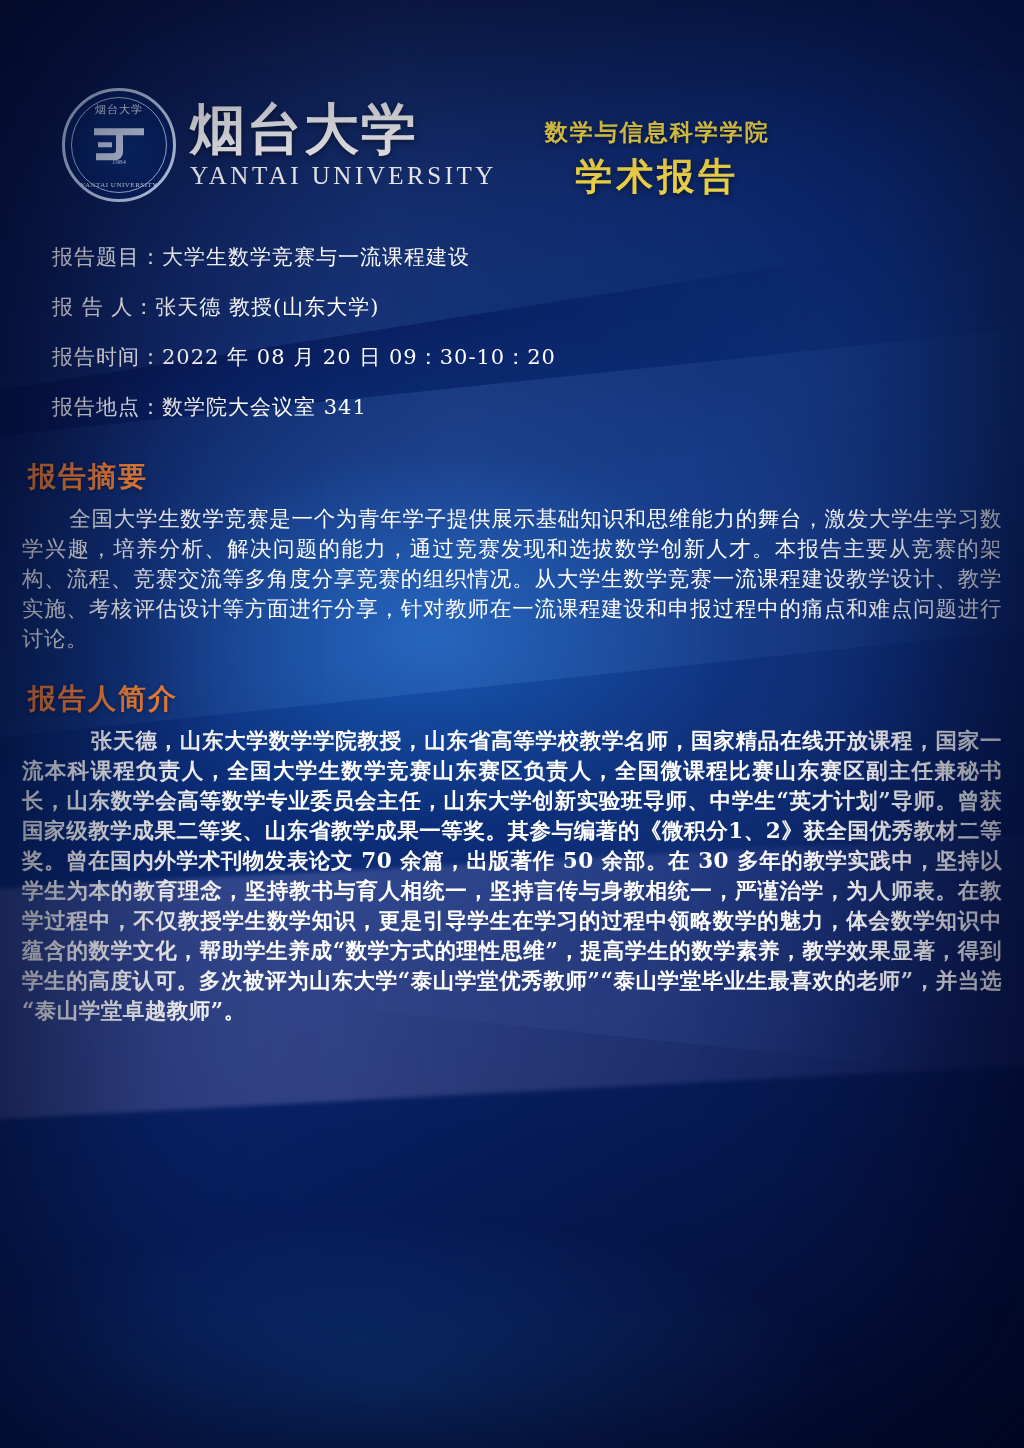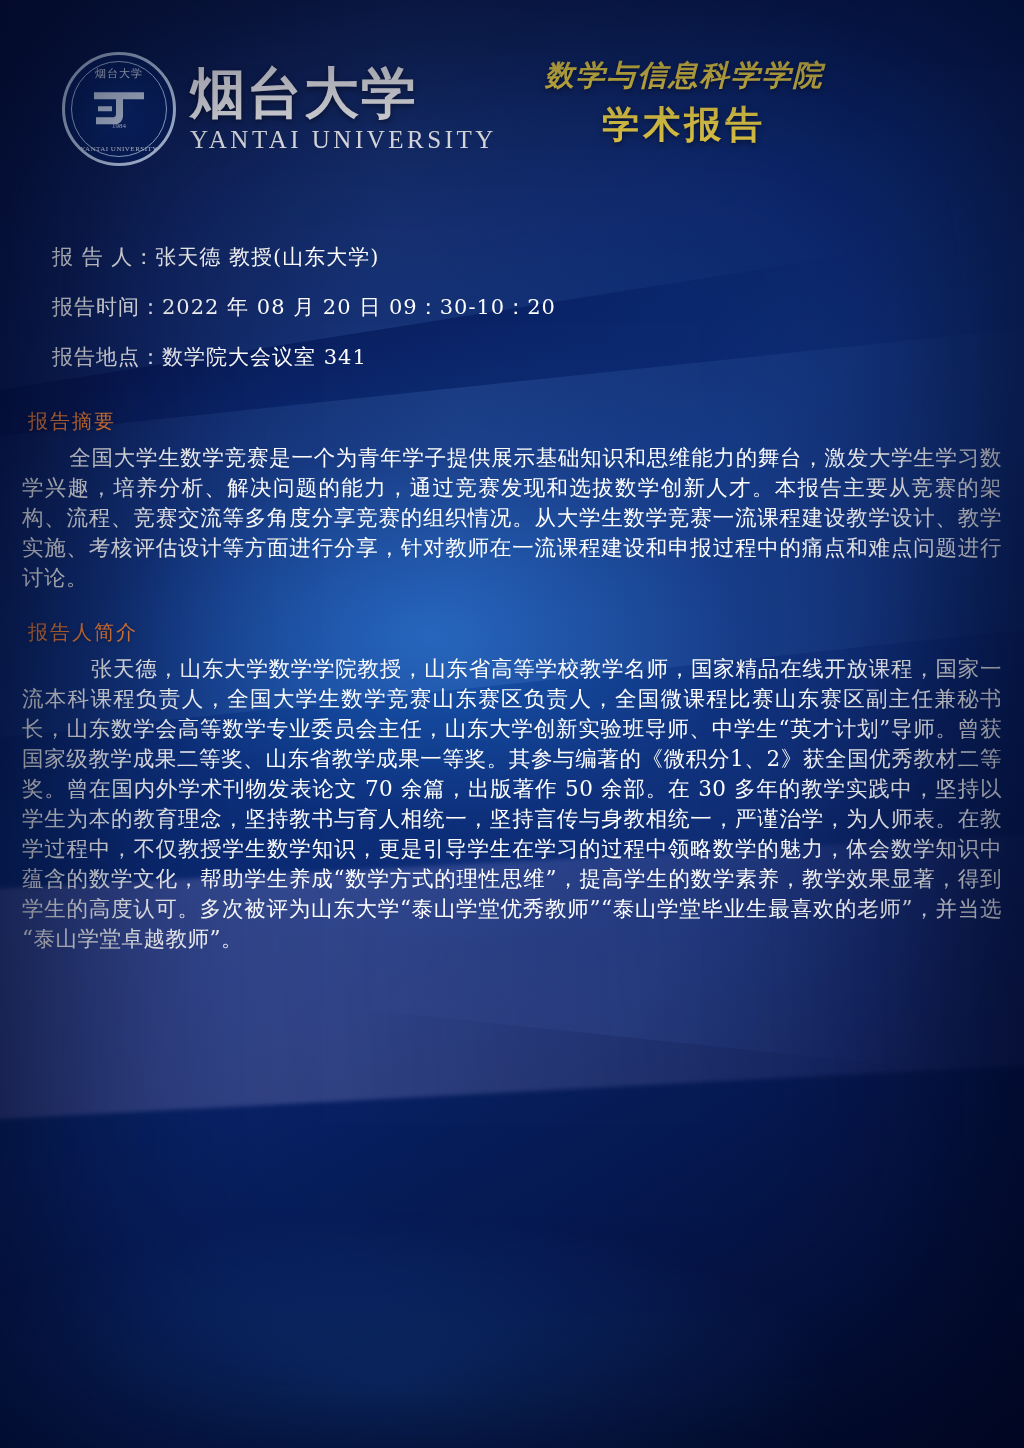--- a/index.html
+++ b/index.html
@@ -56,21 +56,21 @@
   .vignette {
     position: absolute; inset: 0;
     box-shadow: inset 0 0 220px 60px rgba(2,6,30,0.75);
     pointer-events: none;
   }
 
   
   .header {
     position: relative;
     display: flex;
-    align-items: flex-start;
+    align-items: flex-end;
     padding: 52px 0 0 62px;
     height: 150px;
     box-sizing: content-box;
   }
   .logo-wrap {
     display: flex;
     align-items: center;
     gap: 14px;
   }
   .seal {
@@ -124,26 +124,25 @@
     text-align: center;
     margin-top: 4px;
   }
   .title-block {
     margin-left: 48px;
     text-align: center;
     padding-top: 4px;
   }
   .dept {
     font-family: "DejaVu Sans", sans-serif;
-    font-size: 29px;
+    font-size: 23px;
     font-weight: bold;
     color: #ffe24a;
     letter-spacing: 2px;
     text-shadow: 0 2px 5px rgba(0,0,0,.5);
-    font-style: italic;
   }
   .report-type {
     font-family: "DejaVu Sans", sans-serif;
     font-size: 37px;
     font-weight: bold;
     color: #ffe24a;
     letter-spacing: 4px;
     margin-top: 4px;
     text-shadow: 0 2px 6px rgba(0,0,0,.55);
   }
@@ -158,41 +157,41 @@
     font-family: "DejaVu Serif", serif;
     letter-spacing: 1px;
   }
   .info div { white-space: nowrap; }
 
   
   .sec-title {
     position: relative;
     margin: 26px 0 8px 28px;
     color: #ff8a3d;
-    font-size: 20px;
-    font-weight: normal;
+    font-size: 28px;
+    font-weight: bold;
     font-family: "DejaVu Serif", serif;
     letter-spacing: 2px;
     text-shadow: 0 1px 4px rgba(0,0,0,.4);
   }
   .body-text {
     position: relative;
     margin: 6px 22px 0 22px;
     color: #ffffff;
     font-size: 21.5px;
     line-height: 30px;
     font-family: "DejaVu Serif", serif;
     text-align: justify;
     text-justify: inter-ideograph;
     letter-spacing: .5px;
   }
   .indent { text-indent: 2.2em; }
   .indent2 { text-indent: 3.2em; }
   #abstract-text { margin-top: 2px; }
-  #bio-text { margin-top: 4px; }
+  #bio-text { margin-top: 4px; font-weight: bold; }
 </style>
 </head>
 <body>
 
 <div class="poster">
   <div class="streak s1"></div>
   <div class="streak s4"></div>
   <div class="streak s2"></div>
   <div class="streak s3"></div>
   <div class="glow-bottom"></div>
@@ -213,20 +212,21 @@
         <div class="en-name">YANTAI UNIVERSITY</div>
       </div>
     </div>
     <div class="title-block">
       <div class="dept">数学与信息科学学院</div>
       <div class="report-type">学术报告</div>
     </div>
   </div>
 
   <div class="info">
+    <div>报告题目：大学生数学竞赛与一流课程建设</div>
     <div>报 告 人：张天德 教授(山东大学)</div>
     <div>报告时间：2022 年 08 月 20 日 09：30-10：20</div>
     <div>报告地点：数学院大会议室 341</div>
   </div>
 
   <div class="sec-title">报告摘要</div>
   <div class="body-text indent" id="abstract-text">全国大学生数学竞赛是一个为青年学子提供展示基础知识和思维能力的舞台，激发大学生学习数学兴趣，培养分析、解决问题的能力，通过竞赛发现和选拔数学创新人才。本报告主要从竞赛的架构、流程、竞赛交流等多角度分享竞赛的组织情况。从大学生数学竞赛一流课程建设教学设计、教学实施、考核评估设计等方面进行分享，针对教师在一流课程建设和申报过程中的痛点和难点问题进行讨论。</div>
 
   <div class="sec-title">报告人简介</div>
   <div class="body-text indent2" id="bio-text">张天德，山东大学数学学院教授，山东省高等学校教学名师，国家精品在线开放课程，国家一流本科课程负责人，全国大学生数学竞赛山东赛区负责人，全国微课程比赛山东赛区副主任兼秘书长，山东数学会高等数学专业委员会主任，山东大学创新实验班导师、中学生“英才计划”导师。曾获国家级教学成果二等奖、山东省教学成果一等奖。其参与编著的《微积分1、2》获全国优秀教材二等奖。曾在国内外学术刊物发表论文 70 余篇，出版著作 50 余部。在 30 多年的教学实践中，坚持以学生为本的教育理念，坚持教书与育人相统一，坚持言传与身教相统一，严谨治学，为人师表。在教学过程中，不仅教授学生数学知识，更是引导学生在学习的过程中领略数学的魅力，体会数学知识中蕴含的数学文化，帮助学生养成“数学方式的理性思维”，提高学生的数学素养，教学效果显著，得到学生的高度认可。多次被评为山东大学“泰山学堂优秀教师”“泰山学堂毕业生最喜欢的老师”，并当选“泰山学堂卓越教师”。</div>

